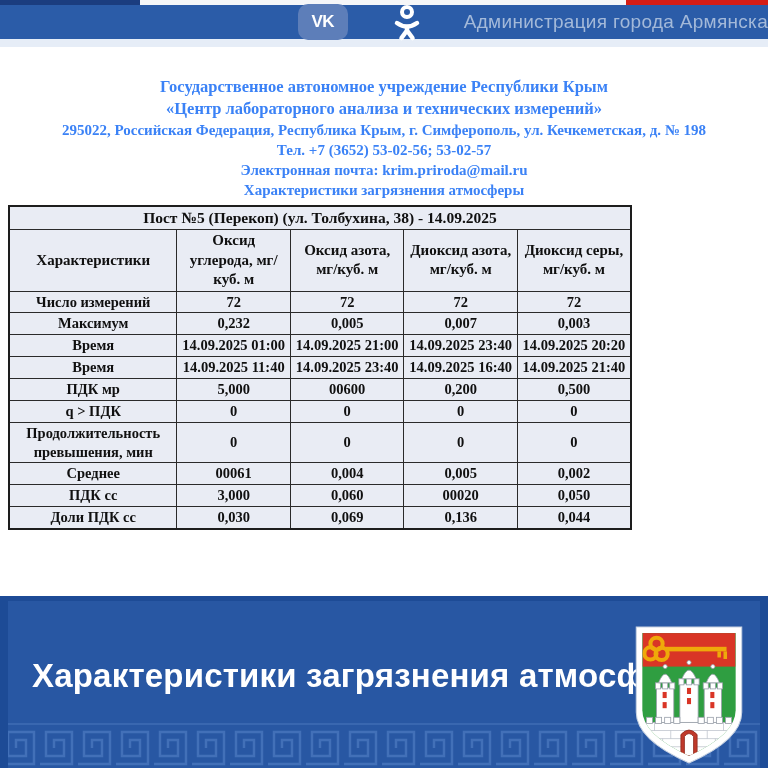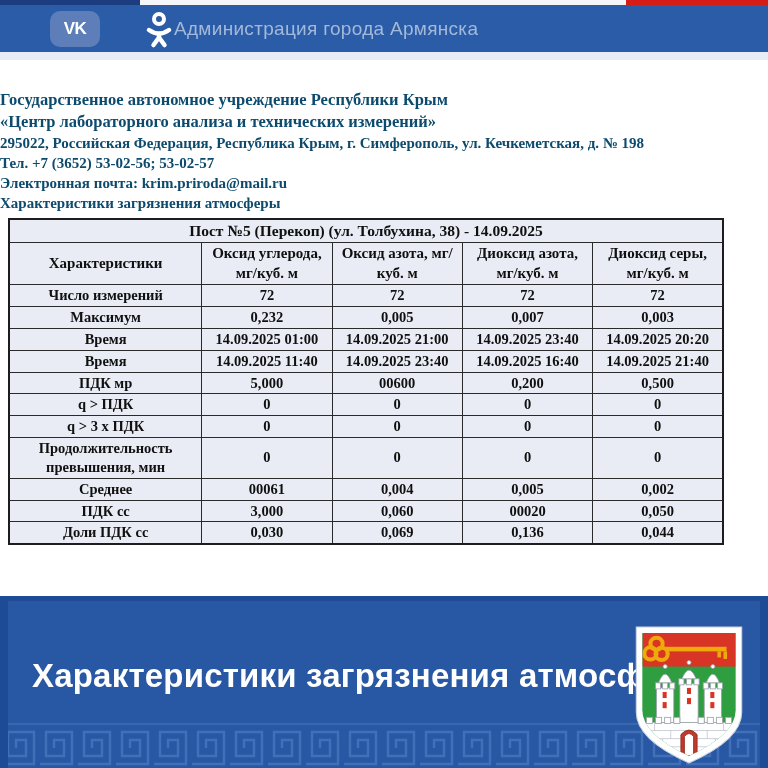--- a/index.html
+++ b/index.html
@@ -6,36 +6,36 @@
   body{width:768px;height:768px;position:relative;overflow:hidden;background:#ffffff;
        font-family:"Liberation Sans",sans-serif;}
 
   
   .flag-strip{display:flex;height:5px;width:100%;}
   .flag-strip .f-navy{width:140px;background:#1b3d7f;}
   .flag-strip .f-white{flex:1;background:#f5f6f8;}
   .flag-strip .f-red{width:142px;background:#d51d15;}
 
   
-  .topbar{height:47px;background:#2b5ca8;display:flex;align-items:center;padding-left:50px;}
+  .topbar{height:34px;background:#2b5ca8;display:flex;align-items:center;padding-left:50px;justify-content:flex-end;}
   .vk-badge{width:50px;height:36px;background:#5d7eb9;border-radius:10px;display:flex;
             align-items:center;justify-content:center;color:#ffffff;font-weight:bold;
             font-size:17px;letter-spacing:-0.5px;}
   .ok-ico{margin-left:44px;width:30px;height:40px;display:flex;align-items:center;justify-content:center;}
-  .topbar-title{color:#a3b9d9;font-size:19px;letter-spacing:0.3px;}
+  .topbar-title{margin-left:42px;color:#a3b9d9;font-size:19px;letter-spacing:0.3px;}
   .bar-underline{height:8px;background:#e6edf7;}
 
   
-  .letterhead{padding-top:28px;text-align:left;color:#0c4a6e;
+  .letterhead{padding-top:28px;text-align:center;color:#3b82f6;
               font-family:"Liberation Serif",serif;font-weight:bold;}
   .letterhead .l-big{font-size:16.5px;margin:2px 0;}
   .letterhead .l-small{font-size:15px;margin:3px 0;}
 
   
-  table.report{border-collapse:collapse;margin:6px 8px 11px 8px;width:716px;
+  table.report{border-collapse:collapse;margin:6px 8px 11px 8px;width:624px;
                font-family:"Liberation Serif",serif;font-weight:bold;color:#101010;
                table-layout:fixed;}
   table.report th,table.report td{border:1px solid #2a2a2a;background:#e9ecf4;
                text-align:center;vertical-align:middle;padding:1px 3px;line-height:1.3;}
   table.report{border:2px solid #1d1d1d;}
   th.t-title{font-size:15.5px;padding:3px;}
   th.t-col{font-size:15px;padding:1px 8px;}
   td.t-label{font-size:14.5px;}
   td.t-val{font-size:14.5px;font-weight:bold;}
   col.c-label{width:27%;}
@@ -138,27 +138,20 @@
         <td class="t-val">0,500</td>
       </tr>
       <tr>
         <td class="t-label">q &gt; ПДК</td>
         <td class="t-val">0</td>
         <td class="t-val">0</td>
         <td class="t-val">0</td>
         <td class="t-val">0</td>
       </tr>
       <tr>
-        <td class="t-label">q &gt; 3 х ПДК</td>
-        <td class="t-val">0</td>
-        <td class="t-val">0</td>
-        <td class="t-val">0</td>
-        <td class="t-val">0</td>
-      </tr>
-      <tr>
         <td class="t-label">Продолжительность превышения, мин</td>
         <td class="t-val">0</td>
         <td class="t-val">0</td>
         <td class="t-val">0</td>
         <td class="t-val">0</td>
       </tr>
       <tr>
         <td class="t-label">Среднее</td>
         <td class="t-val">00061</td>
         <td class="t-val">0,004</td>

